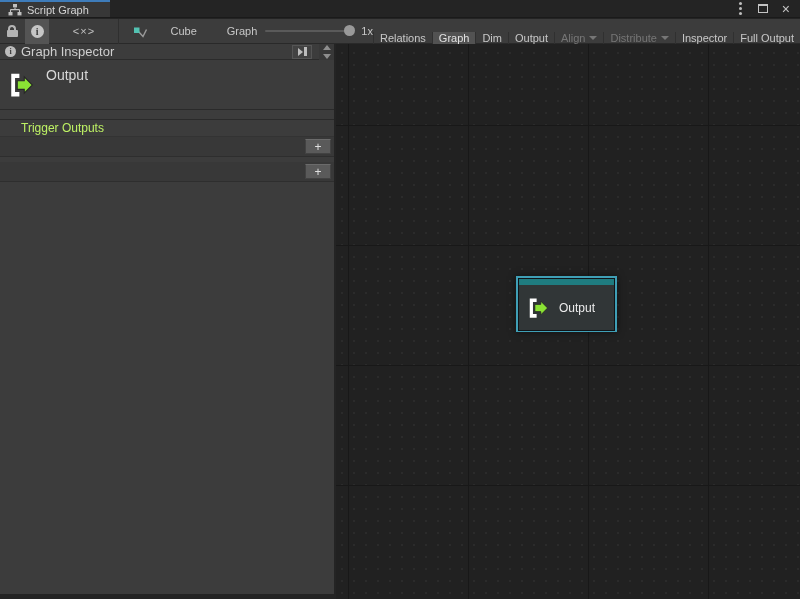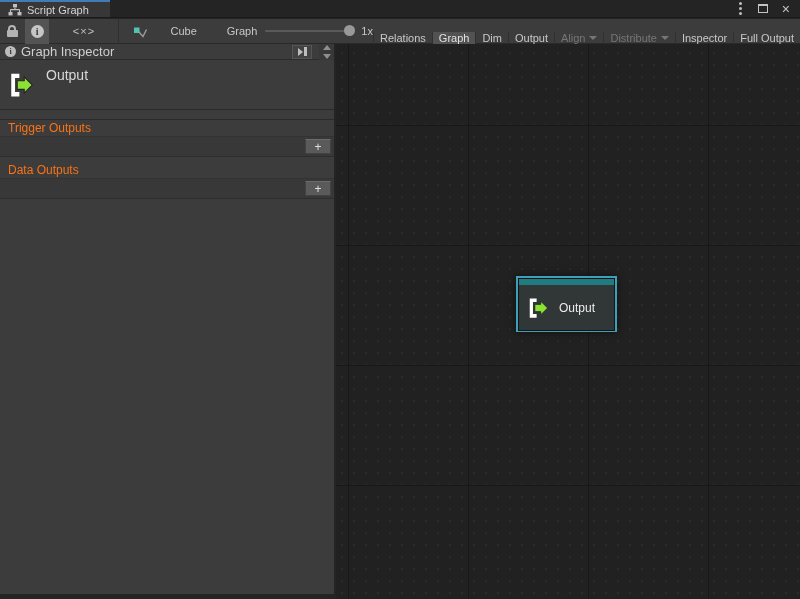--- a/index.html
+++ b/index.html
@@ -69,22 +69,22 @@
              border-bottom:5px solid #8e8e8e; }
   .spin-down { width:0; height:0; border-left:4px solid transparent; border-right:4px solid transparent;
                border-top:5px solid #8e8e8e; }
 
   .unit-preview { height:50px; position:relative; border-bottom:1px solid #2a2a2a; }
   .unit-preview .unit-icon { position:absolute; left:8px; top:11px; }
   .unit-preview .unit-title { position:absolute; left:46px; top:7px; font-size:14px; color:#d8d8d8; }
 
   .band { height:10px; border-bottom:1px solid #2a2a2a; background:#3c3c3c; }
 
-  .sec-header { height:17px; display:flex; align-items:center; padding-left:8px;
-                border-bottom:1px solid #333; color:#f97316; }
+  .sec-header { height:17px; display:flex; align-items:center; padding-left:21px;
+                border-bottom:1px solid #333; color:#bef264; }
   .sec-row { position:relative; height:20px; background:#383838; border-bottom:1px solid #2e2e2e; }
   .add-btn { position:absolute; right:3px; top:2px; width:26px; height:15px; background:#5a5a5a;
              border:1px solid #424242; border-top-color:#6b6b6b; color:#e0e0e0; font-size:12px;
              line-height:12px; display:flex; align-items:center; justify-content:center; }
   .sec-gap { height:5px; }
   .panel-rest { flex:1; }
 
   
   .canvas { position:absolute; left:336px; top:44px; width:464px; height:555px;
             background-color:#212121;
@@ -209,23 +209,20 @@
 
     <div class="sec-header">
       <span>Trigger Outputs</span>
     </div>
     <div class="sec-row">
       <div class="add-btn">+</div>
     </div>
 
     <div class="sec-gap"></div>
 
-    <div class="sec-header">
-      <span>Data Outputs</span>
-    </div>
     <div class="sec-row">
       <div class="add-btn">+</div>
     </div>
 
     <div class="panel-rest"></div>
   </div>
 
   <div class="canvas">
     <div class="node">
       <div class="node-header"></div>

